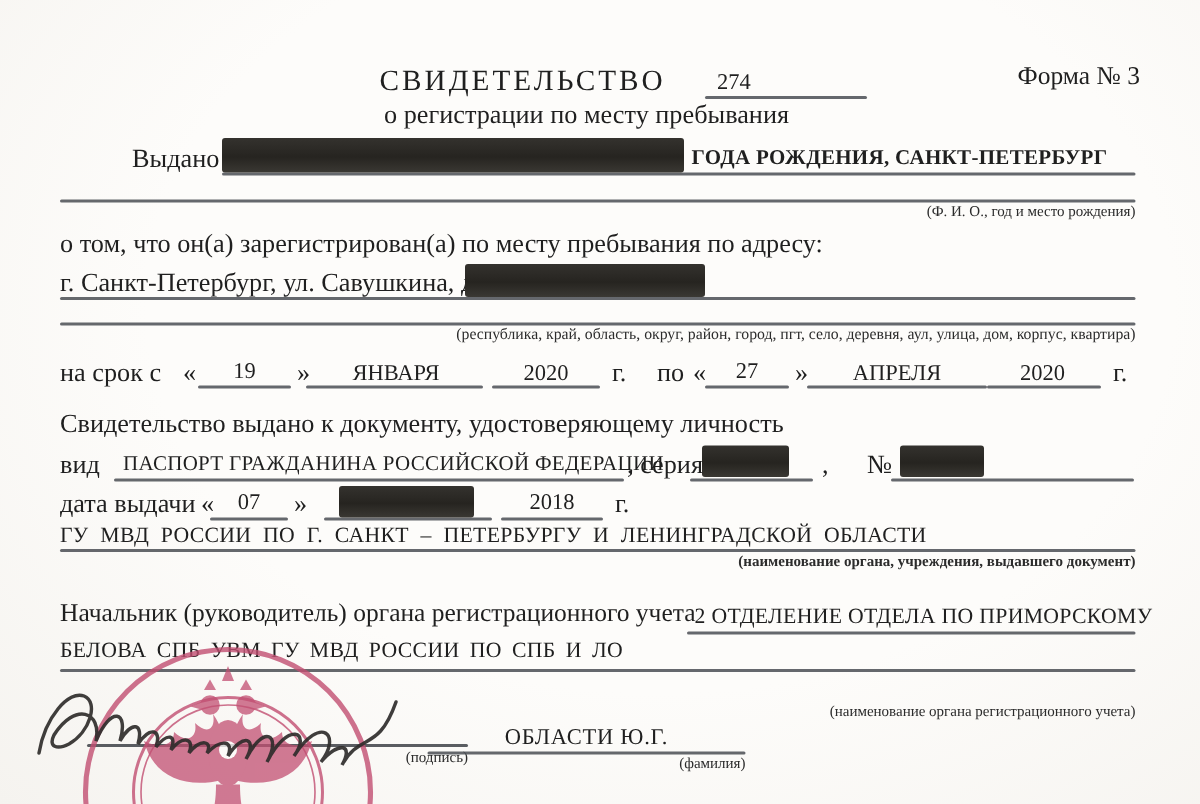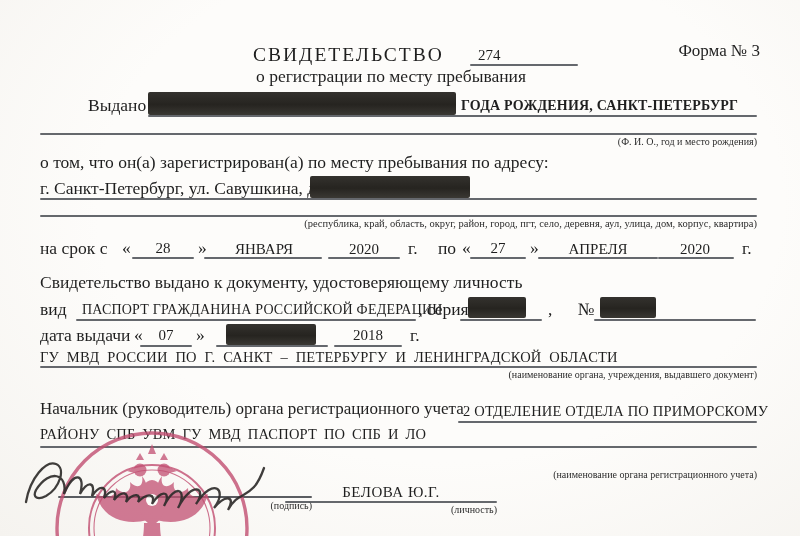--- a/index.html
+++ b/index.html
@@ -45,21 +45,21 @@
   <div class="abs t" style="left:40px;top:152px;">о том, что он(а) зарегистрирован(а) по месту пребывания по адресу:</div>
   <div class="abs t" style="left:40px;top:178px;">г. Санкт-Петербург, ул. Савушкина, дом</div>
   <div class="ln" style="left:40px;top:198px;width:717px;"></div>
   <div class="bar" style="left:310px;top:176px;width:160px;height:22px;"></div>
 
   <div class="ln" style="left:40px;top:215px;width:717px;"></div>
   <div class="abs cap" style="left:40px;top:218px;width:717px;font-size:10.5px;">(республика, край, область, округ, район, город, пгт, село, деревня, аул, улица, дом, корпус, квартира)</div>
 
   <div class="abs t" style="left:40px;top:238px;">на срок с</div>
   <div class="abs t" style="left:122px;top:238px;">«</div>
-  <div class="cell" style="left:136px;top:240px;width:54px;">28</div>
+  <div class="cell" style="left:136px;top:240px;width:54px;">19</div>
   <div class="ln" style="left:132px;top:257px;width:62px;"></div>
   <div class="abs t" style="left:198px;top:238px;">»</div>
   <div class="cell" style="left:210px;top:241px;width:108px;">ЯНВАРЯ</div>
   <div class="ln" style="left:204px;top:257px;width:118px;"></div>
   <div class="cell" style="left:332px;top:241px;width:64px;">2020</div>
   <div class="ln" style="left:328px;top:257px;width:72px;"></div>
   <div class="abs t" style="left:408px;top:238px;">г.</div>
   <div class="abs t" style="left:438px;top:238px;">по</div>
   <div class="abs t" style="left:462px;top:238px;">«</div>
   <div class="cell" style="left:474px;top:240px;width:48px;">27</div>
@@ -90,26 +90,26 @@
   <div class="ln" style="left:140px;top:345px;width:52px;"></div>
   <div class="abs t" style="left:196px;top:325px;">»</div>
   <div class="ln" style="left:216px;top:345px;width:112px;"></div>
   <div class="bar" style="left:226px;top:324px;width:90px;height:21px;"></div>
   <div class="cell" style="left:340px;top:327px;width:56px;">2018</div>
   <div class="ln" style="left:334px;top:345px;width:68px;"></div>
   <div class="abs t" style="left:410px;top:325px;">г.</div>
 
   <div class="abs caps" style="left:40px;top:349px;word-spacing:4px;">ГУ МВД РОССИИ ПО Г. САНКТ – ПЕТЕРБУРГУ И ЛЕНИНГРАДСКОЙ ОБЛАСТИ</div>
   <div class="ln" style="left:40px;top:366px;width:717px;"></div>
-  <div class="abs cap" style="left:40px;top:369px;width:717px;">(наименование органа, учреждения, выдавшего документ)</div>
+  <div class="abs cap" style="left:40px;top:369px;width:717px;font-weight:bold;">(наименование органа, учреждения, выдавшего документ)</div>
 
   <div class="abs t" style="left:40px;top:399px;font-size:17px;">Начальник (руководитель) органа регистрационного учета</div>
   <div class="abs caps" style="left:463px;top:403px;">2 ОТДЕЛЕНИЕ ОТДЕЛА  ПО ПРИМОРСКОМУ</div>
   <div class="ln" style="left:458px;top:421px;width:299px;"></div>
-  <div class="abs caps" style="left:40px;top:426px;word-spacing:3px;">РАЙОНУ СПБ УВМ  ГУ  МВД ПАСПОРТ  ПО СПБ  И  ЛО</div>
+  <div class="abs caps" style="left:40px;top:426px;word-spacing:3px;">БЕЛОВА СПБ УВМ  ГУ  МВД РОССИИ  ПО СПБ  И  ЛО</div>
   <div class="ln" style="left:40px;top:446px;width:717px;"></div>
   <div class="abs cap" style="left:40px;top:469px;width:717px;">(наименование органа регистрационного учета)</div>
 
   <div class="stamp-wrap">
     <svg width="222" height="210" viewBox="0 0 222 210">
       <g opacity="0.8" fill="none" stroke="#c24f72">
         <circle cx="108" cy="104" r="95" stroke-width="3.4"></circle>
         <circle cx="108" cy="104" r="63" stroke-width="2"></circle>
         <circle cx="108" cy="104" r="58" stroke-width="1.1"></circle>
       </g>
@@ -148,17 +148,17 @@
     <svg width="310" height="70" viewBox="0 0 310 70">
       <path d="M 10,52 C 14,28 30,10 40,14 C 50,18 44,38 30,46 C 22,50 16,48 20,40
                C 34,18 52,24 48,44 C 58,20 70,24 64,44 C 72,30 80,32 76,46
                C 84,34 92,36 88,48 C 96,38 102,40 98,50 C 106,40 114,42 110,52
                C 118,42 126,44 122,52 C 132,42 140,44 136,54 C 146,38 156,42 148,56
                C 160,32 172,40 162,58 C 176,30 192,38 180,54 C 198,26 212,40 198,58
                C 210,44 220,46 212,60 C 224,38 236,52 248,18" fill="none" stroke="#2f2d2b" stroke-width="2.3" stroke-linecap="round" opacity="0.92"></path>
     </svg>
   </div>
 
-  <div class="abs" style="left:285px;top:484px;width:212px;text-align:center;font-size:15px;letter-spacing:.5px;">БЕЛОВА  Ю.Г.</div>
+  <div class="abs" style="left:285px;top:484px;width:212px;text-align:center;font-size:15px;letter-spacing:.5px;">ОБЛАСТИ  Ю.Г.</div>
   <div class="ln" style="left:285px;top:501px;width:212px;"></div>
-  <div class="abs cap" style="left:285px;top:504px;width:212px;">(личность)</div>
+  <div class="abs cap" style="left:285px;top:504px;width:212px;">(фамилия)</div>
 
 </div>
 
 </body></html>

